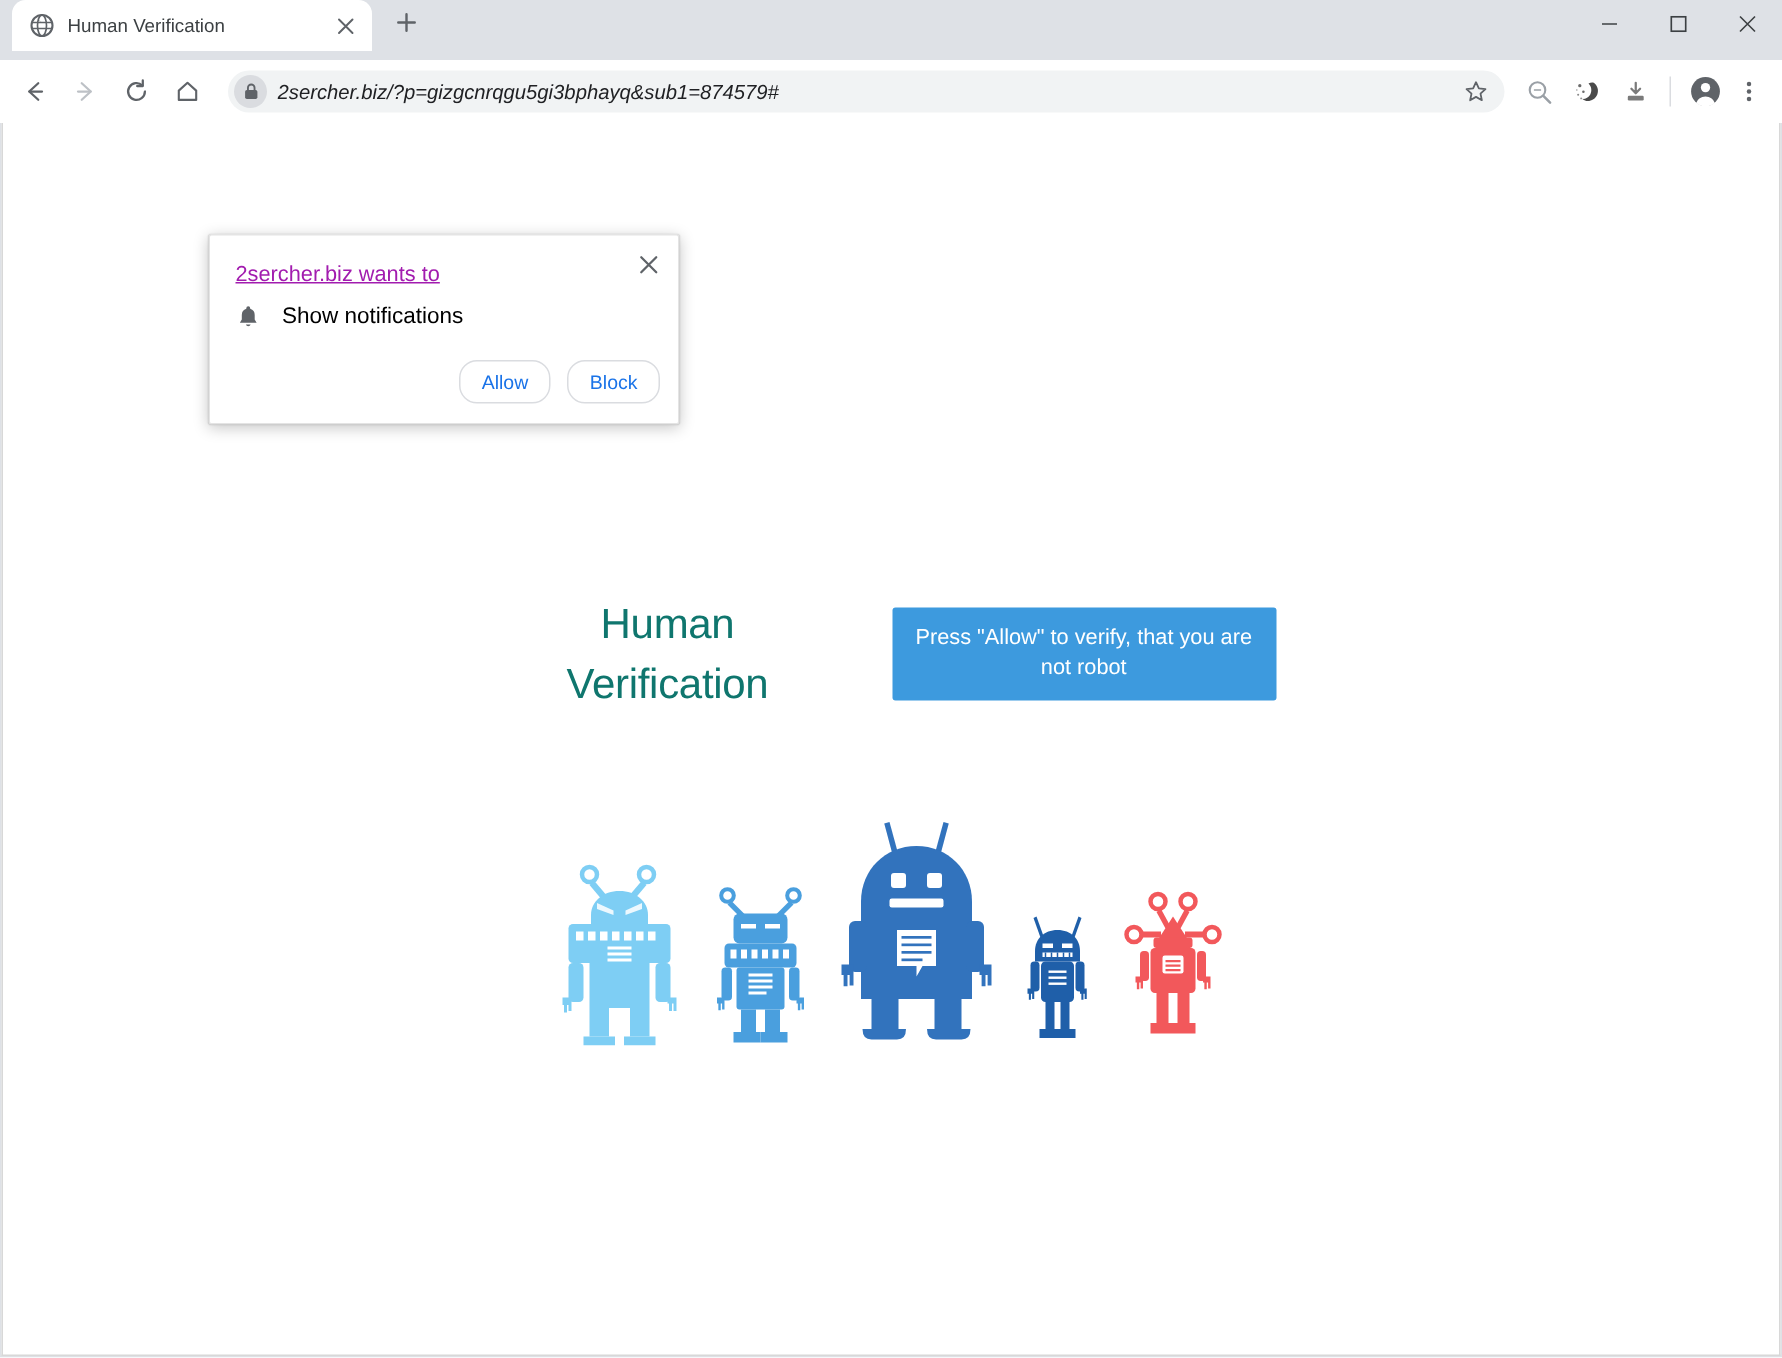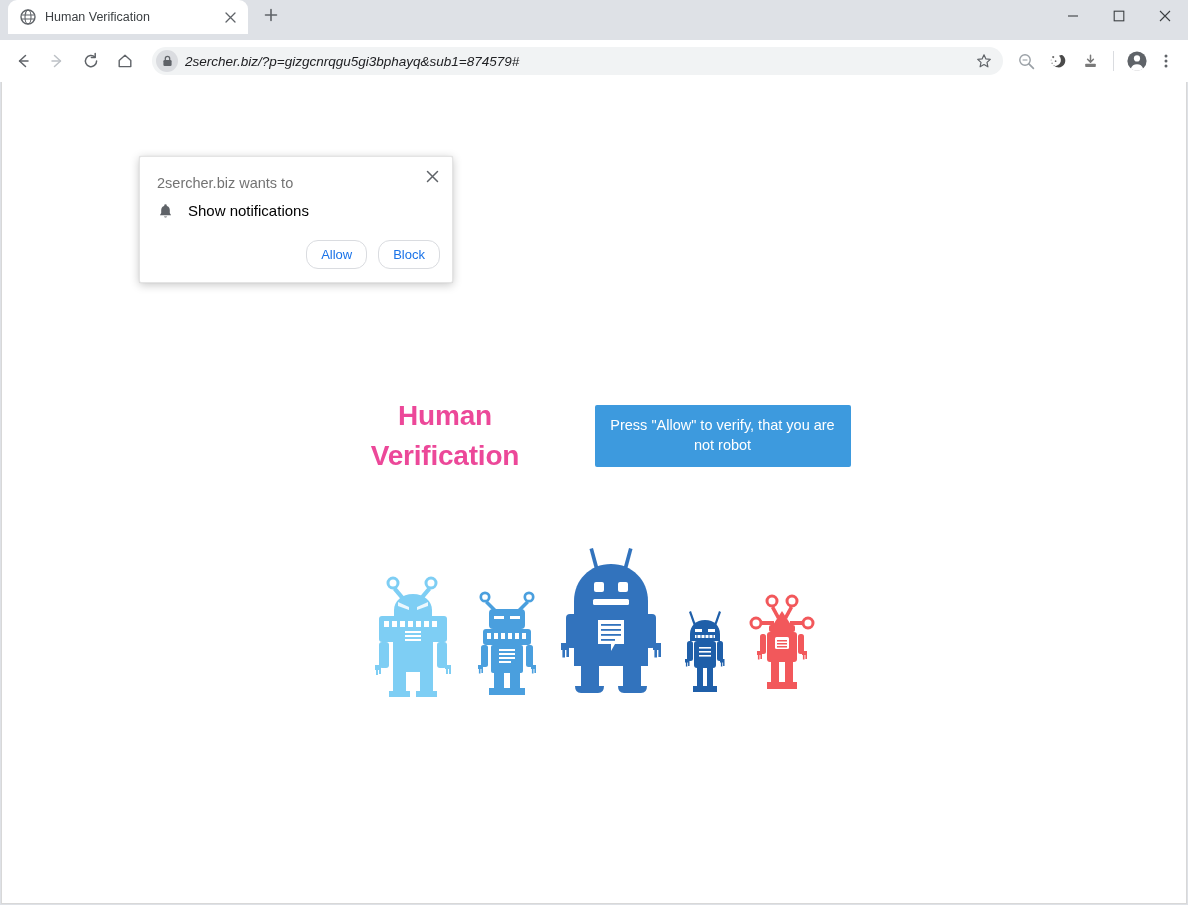--- a/index.html
+++ b/index.html
@@ -185,22 +185,22 @@
   }
 
   .headline-row {
     display: flex;
     align-items: center;
     justify-content: center;
     gap: 42px;
   }
   .headline {
     font-size: 28px;
-    font-weight: bold;
-    color: #ec4899;
+    font-weight: normal;
+    color: #0f766e;
     line-height: 1.0;
     text-align: center;
     width: 215px;
     letter-spacing: -0.2px;
   }
   .headline .l2 { display: block; margin-top: 12px; }
 
   .cta-banner {
     background: #3d9ade;
     color: #ffffff;
@@ -238,21 +238,22 @@
     position: absolute;
     top: 7px; right: 8px;
     width: 24px; height: 24px;
     display: flex; align-items: center; justify-content: center;
     color: #5f6368;
   }
   .perm-title {
     position: absolute;
     left: 17px; top: 18px;
     font-size: 14.5px;
-    color: #737373;
+    color: #a21caf;
+    text-decoration: underline;
   }
   .perm-row {
     position: absolute;
     left: 17px; top: 45px;
     display: flex;
     align-items: center;
     gap: 14px;
   }
   .perm-bell { width: 17px; height: 17px; display: flex; align-items: center; justify-content: center; color: #5f6368; }
   .perm-label { font-size: 15px; color: #000000; }

